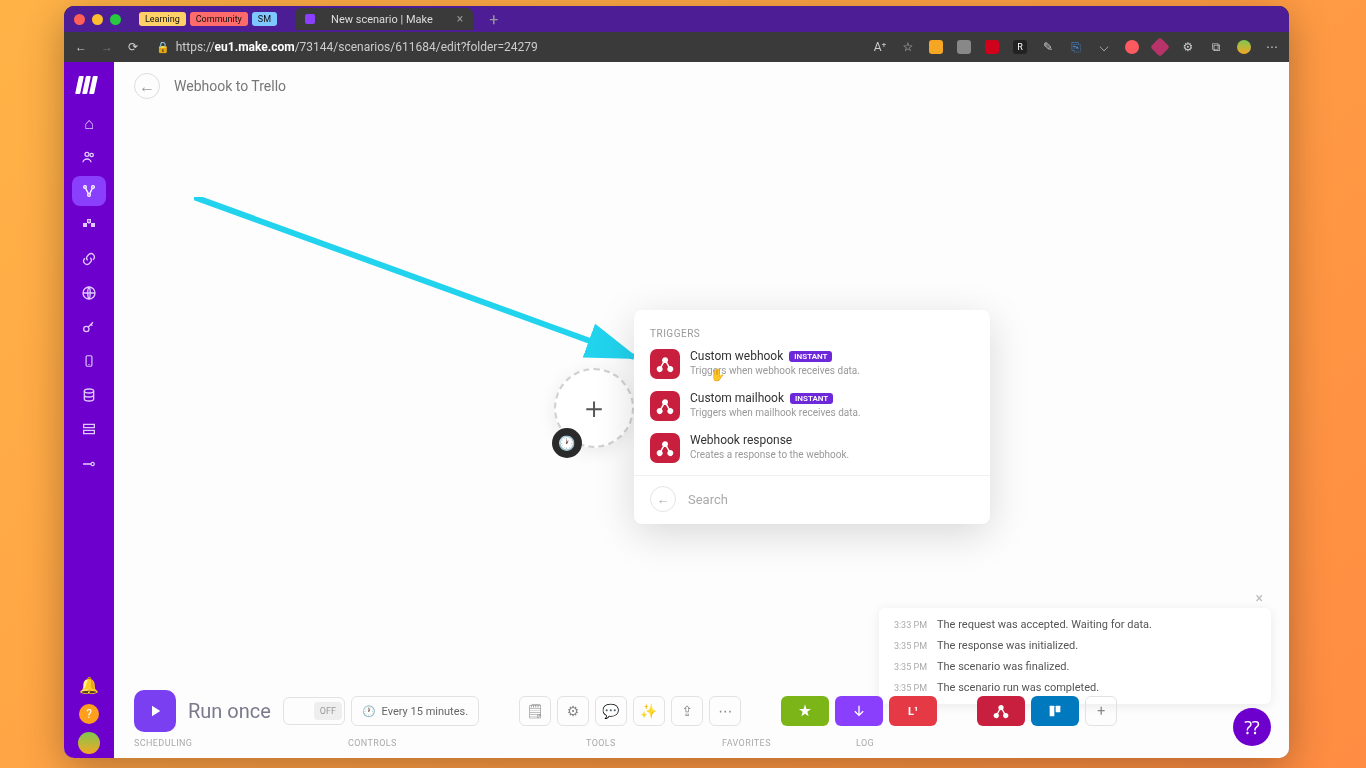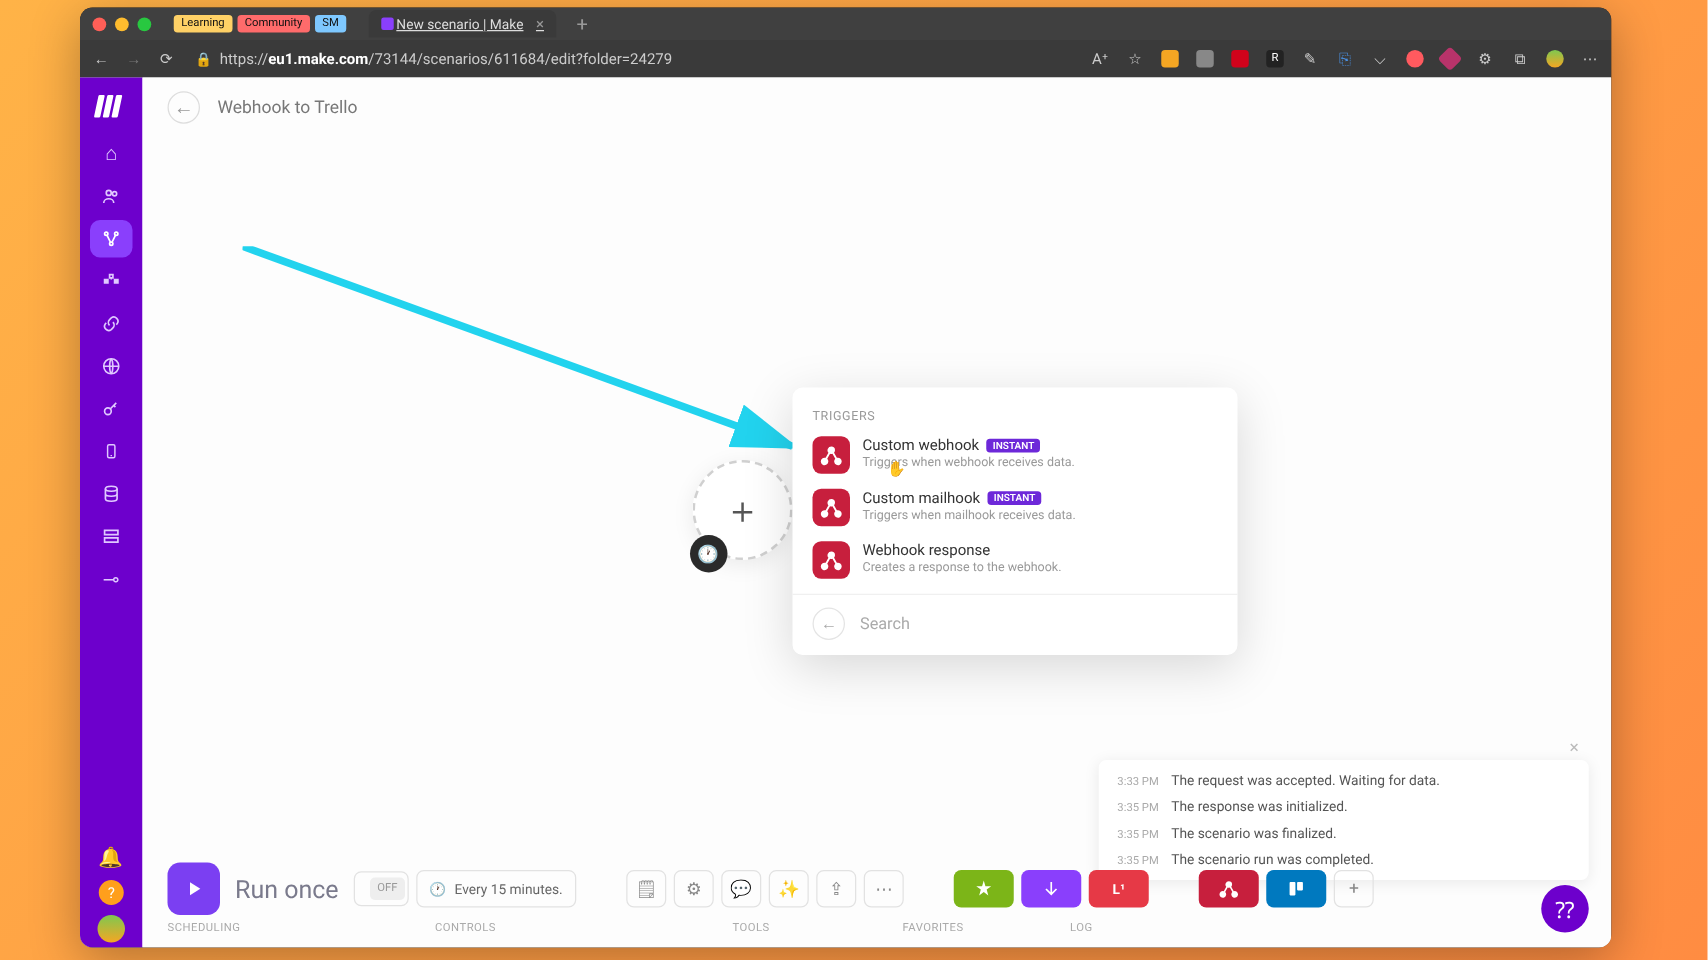--- a/index.html
+++ b/index.html
@@ -1,25 +1,25 @@
 <!DOCTYPE html>
 <html><head>
 <meta charset="utf-8">
 <style>
   * { box-sizing: border-box; margin: 0; padding: 0; font-family: -apple-system, BlinkMacSystemFont, "Segoe UI", Roboto, sans-serif; }
   body { width: 1366px; height: 768px; overflow: hidden; background: linear-gradient(135deg,#ffb347,#ff8c42); position: relative; }
   .window { position:absolute; left:64px; top:6px; width:1225px; height:752px; background:#1a1a1a; border-radius:10px; overflow:hidden; box-shadow:0 10px 40px rgba(0,0,0,.3); }
-  .titlebar { height:26px; background:#404040; display:flex; align-items:center; padding:0 10px; gap:8px; }
+  .titlebar { height:26px; background:#4c1d95; display:flex; align-items:center; padding:0 10px; gap:8px; }
   .traffic { display:flex; gap:7px; }
   .dot { width:11px; height:11px; border-radius:50%; }
   .red{background:#ff5f57}.yellow{background:#febc2e}.green{background:#28c840}
   .bmk { display:flex; gap:4px; margin-left:10px; }
   .bmk span{ font-size:9px; padding:2px 6px; border-radius:3px; color:#111; }
   .bm1{background:#ffd166}.bm2{background:#ff6b6b}.bm3{background:#7ec8ff}
-  .tab { display:flex; align-items:center; gap:2px; margin-left:10px; background:#3a3a3a; height:22px; padding:0 10px; border-radius:6px 6px 0 0; color:#ddd; font-size:11px;text-decoration:underline; }
+  .tab { display:flex; align-items:center; gap:16px; margin-left:10px; background:#3a3a3a; height:22px; padding:0 10px; border-radius:6px 6px 0 0; color:#ddd; font-size:11px; }
   .tab .fav{width:10px;height:10px;background:#8a3ffc;border-radius:2px}
   .tab .x{color:#999;font-size:12px;margin-left:8px}
   .newtab{color:#999;font-size:16px;margin-left:8px}
   .addrbar{ height:30px; background:#3a3a3a; display:flex; align-items:center; padding:0 10px; gap:12px; color:#bbb; font-size:12px; }
   .url { flex:0 0 auto; display:flex; align-items:center; gap:6px; margin-left:4px; }
   .url .lock{font-size:11px}
   .url span.addr{color:#ccc}
   .addrbar .right{ margin-left:auto; display:flex; gap:14px; align-items:center; }
   .ico { width:14px; height:14px; display:inline-flex; align-items:center; justify-content:center; font-size:12px; color:#ccc; }
   .sq{width:14px;height:14px;border-radius:3px;display:inline-block}
@@ -56,21 +56,21 @@
   .psearch{ display:flex; align-items:center; gap:12px; padding:10px 16px 4px; border-top:1px solid #f0f0f0; margin-top:6px; }
   .psearch .bk{width:26px;height:26px;border:1px solid #e4e4e4;border-radius:50%;display:flex;align-items:center;justify-content:center;color:#aaa;font-size:13px}
   .psearch span{color:#aaa;font-size:13px}
 
   .bottom{ position:absolute; left:0; right:0; bottom:0; padding:10px 20px 10px; }
   .brow{ display:flex; align-items:center; gap:18px; }
   .run{ display:flex; align-items:center; gap:12px; }
   .play{ width:42px;height:42px;border-radius:10px;background:#7b3ff2;display:flex;align-items:center;justify-content:center;cursor:pointer;}
   .play svg{fill:#fff}
   .runlbl{font-size:20px;color:#7a7a8c}
-  .toggle{ width:44px;height:28px;border:1px solid #e2e2e2;border-radius:6px;display:flex;align-items:center;justify-content:flex-end;padding:2px;}
+  .toggle{ width:62px;height:28px;border:1px solid #e2e2e2;border-radius:6px;display:flex;align-items:center;justify-content:flex-end;padding:2px;}
   .toggle .off{font-size:9px;color:#999;background:#eee;padding:4px 6px;border-radius:4px}
   .pill{ height:30px;border:1px solid #e2e2e2;border-radius:6px;display:flex;align-items:center;gap:6px;padding:0 10px;font-size:11px;color:#666;cursor:pointer;}
   .ibtn{ width:32px;height:30px;border:1px solid #e2e2e2;border-radius:6px;display:flex;align-items:center;justify-content:center;color:#888;cursor:pointer;font-size:14px;}
   .favs .fb{width:48px;height:30px;border-radius:6px;display:flex;align-items:center;justify-content:center;cursor:pointer}
   .group{display:flex;gap:6px;align-items:center}
   .lbls{display:flex;gap:14px;margin-top:6px;font-size:9px;color:#aaa;letter-spacing:.4px}
   .lbls span:nth-child(1){width:200px}
   .lbls span:nth-child(2){width:224px}
   .lbls span:nth-child(3){width:122px}
   .lbls span:nth-child(4){width:120px}

